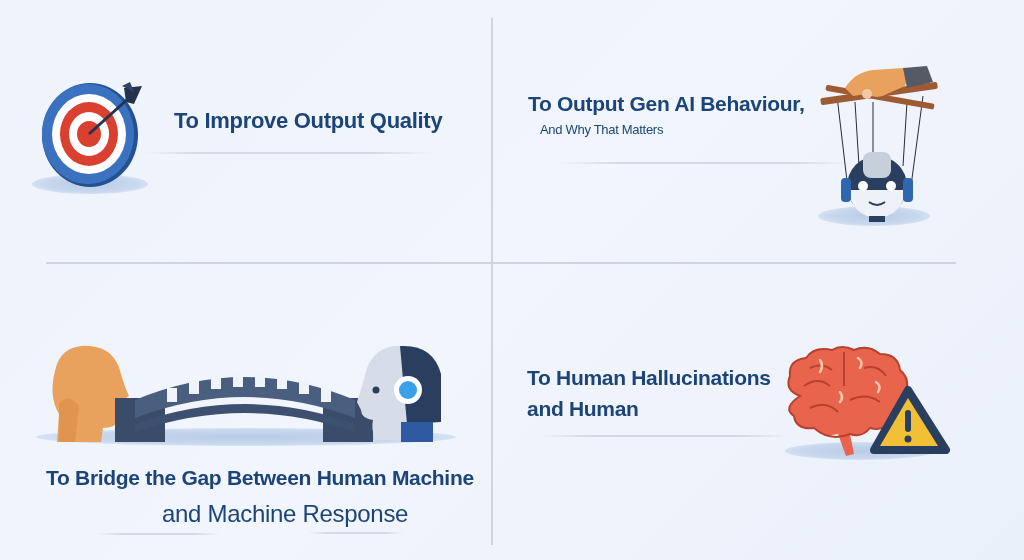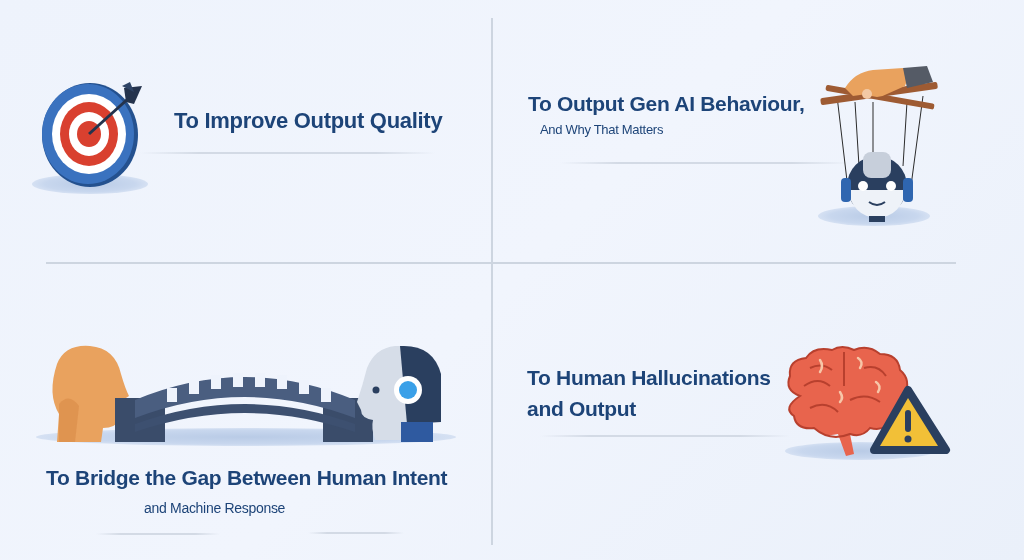--- a/index.html
+++ b/index.html
@@ -102,29 +102,29 @@
 
     <g>
       <path d="M350 2 Q385 0 395 30 L394 70 Q380 84 360 80 L360 96 L330 96 Q326 84 328 76 Q316 74 316 66 L312 58 Q318 40 322 24 Q330 4 350 2 Z" fill="#d6dde8"></path>
       <path d="M355 2 Q388 0 396 30 L396 78 L362 80 Z" fill="#2a3f5f"></path>
       <circle cx="363" cy="46" r="14" fill="#ffffff"></circle>
       <circle cx="363" cy="46" r="9" fill="#3aa0e8"></circle>
       <circle cx="331" cy="46" r="3.5" fill="#2a3f5f"></circle>
       <rect x="356" y="78" width="32" height="20" fill="#2f5aa0"></rect>
     </g>
   </svg>
-  <div class="title" style="left:46px;top:466px;font-size:21px;">To Bridge the Gap Between Human Intent</div>
-  <div class="title" style="left:144px;top:500px;font-size:14px;font-weight:normal;">and Machine Response</div>
+  <div class="title" style="left:46px;top:466px;font-size:21px;">To Bridge the Gap Between Human Machine</div>
+  <div class="title" style="left:162px;top:500px;font-size:24px;font-weight:normal;">and Machine Response</div>
   <div class="underline" style="left:96px;top:533px;width:124px;"></div>
   <div class="underline" style="left:308px;top:532px;width:96px;"></div>
 </section>
 
 <section>
   <div class="title" style="left:527px;top:366px;font-size:21px;">To Human Hallucinations</div>
-  <div class="title" style="left:527px;top:397px;font-size:21px;">and Output</div>
+  <div class="title" style="left:527px;top:397px;font-size:21px;">and Human</div>
   <div class="underline" style="left:540px;top:435px;width:250px;"></div>
   <div class="shadow" style="left:785px;top:442px;width:150px;height:18px;"></div>
   <svg style="left:780px;top:346px;" width="170" height="115" viewBox="0 0 170 115">
     <g>
       <path d="M20 50 Q4 44 10 30 Q8 14 26 12 Q34 0 52 4 Q62 -2 74 4 Q88 -2 100 8 Q118 8 120 24 Q132 34 124 50 Q128 64 114 72 Q106 86 90 82 Q82 92 70 88 L74 108 L66 110 L58 88 Q42 92 34 82 Q16 84 14 70 Q2 62 20 50 Z" fill="#e8644d"></path>
       <path d="M20 50 Q4 44 10 30 Q8 14 26 12 Q34 0 52 4 Q62 -2 74 4 Q88 -2 100 8 Q118 8 120 24 Q132 34 124 50 Q128 64 114 72 Q106 86 90 82 Q82 92 70 88 Q50 96 34 82 Q16 84 14 70 Q2 62 20 50 Z" fill="none" stroke="#b8402e" stroke-width="2"></path>
       <g stroke="#b8402e" stroke-width="2" fill="none">
         <path d="M64 6 L64 40"></path>
         <path d="M24 40 Q38 30 50 40"></path>
         <path d="M30 62 Q46 54 58 66"></path>

